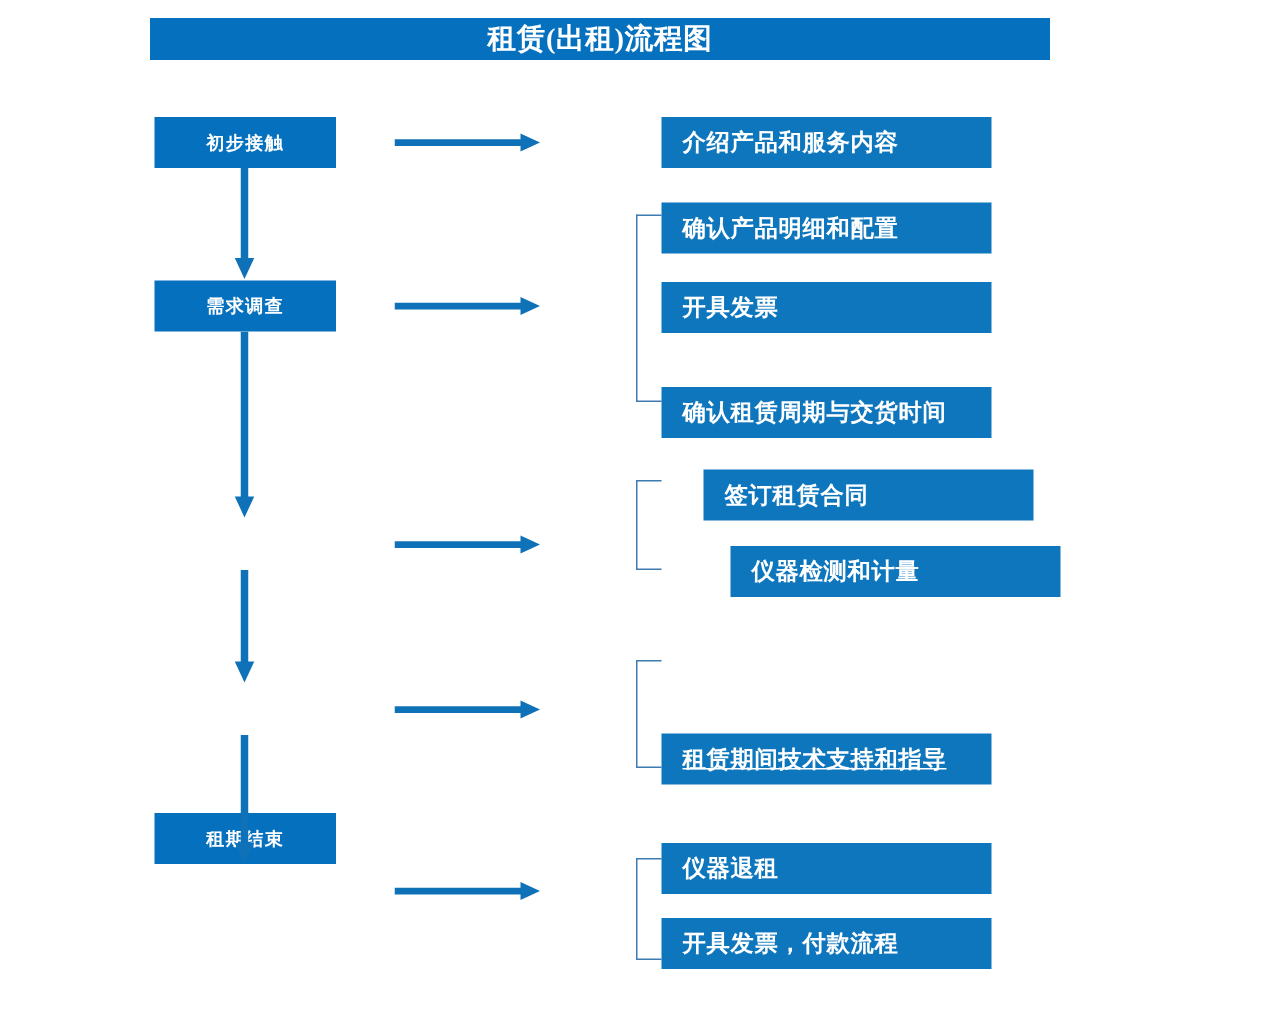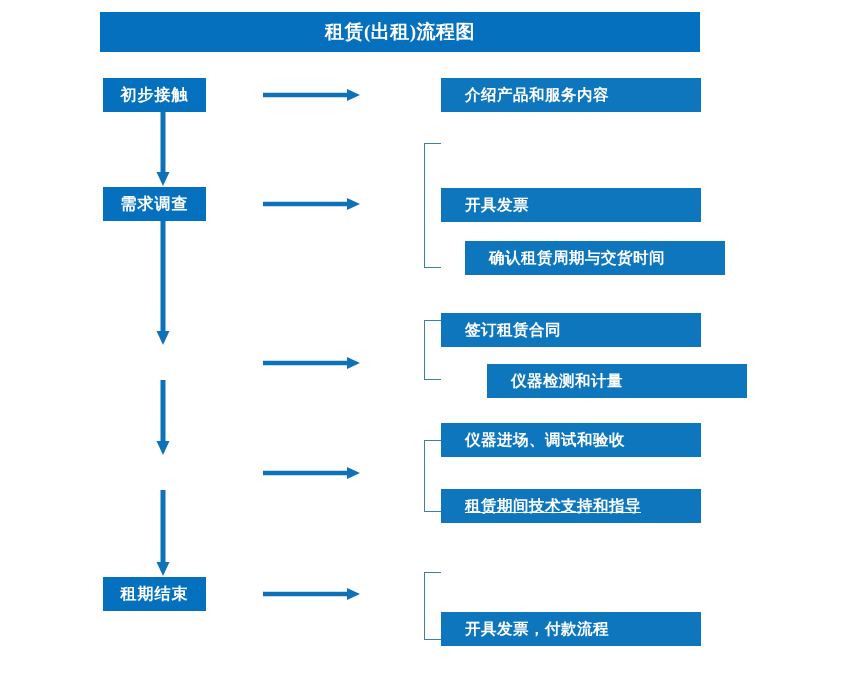--- a/index.html
+++ b/index.html
@@ -16,55 +16,55 @@
   #canvas {
     position: relative;
     width: 844px;
     height: 688px;
   }
   .title-bar {
     position: absolute;
     left: 100px;
     top: 12px;
     width: 600px;
-    height: 40px;
+    height: 28px;
     background: #0570BE;
     color: #ffffff;
     font-size: 19px;
     font-weight: bold;
     display: flex;
     align-items: center;
     justify-content: center;
     letter-spacing: 0.5px;
   }
   .stage-box {
     position: absolute;
-    width: 103px;
+    width: 121px;
     height: 34px;
     background: #0570BE;
     color: #ffffff;
-    font-size: 16px;
+    font-size: 12px;
     font-weight: bold;
     display: flex;
     align-items: center;
     justify-content: center;
     letter-spacing: 1px;
   }
   .detail-box {
     position: absolute;
     left: 441px;
-    width: 260px;
+    width: 220px;
     height: 34px;
     background: #0E76BD;
     color: #ffffff;
     font-size: 15.5px;
     font-weight: bold;
     display: flex;
     align-items: center;
-    padding-left: 24px;
+    padding-left: 14px;
     box-sizing: border-box;
     letter-spacing: 0.5px;
   }
   .h-arrow {
     position: absolute;
     width: 98px;
     height: 16px;
   }
   .v-arrow {
     position: absolute;
@@ -82,21 +82,21 @@
 </style>
 </head>
 <body>
 
 <div id="canvas">
 
   <div class="title-bar">租赁(出租)流程图</div>
 
   <div class="stage-box" style="left:103px; top:78px;">初步接触</div>
   <div class="stage-box" style="left:103px; top:187px;">需求调查</div>
-  <div class="stage-box" style="left:103px; top:577px;">租期结束</div>
+  <div class="stage-box" style="left:103px; top:542px;">租期结束</div>
 
   <div class="v-arrow" style="left:155px; top:112px; height:75px;">
     <svg width="16" height="75" viewBox="0 0 16 75">
       <line x1="8" y1="0" x2="8" y2="62" stroke="#0F72B8" stroke-width="5"></line>
       <polygon points="8,74 1.5,60 14.5,60" fill="#0F72B8"></polygon>
     </svg>
   </div>
   <div class="v-arrow" style="left:155px; top:221px; height:125px;">
     <svg width="16" height="125" viewBox="0 0 16 125">
       <line x1="8" y1="0" x2="8" y2="112" stroke="#0F72B8" stroke-width="5"></line>
@@ -147,24 +147,25 @@
     </svg>
   </div>
 
   <div class="bracket" style="top:143px; height:125px;"></div>
   <div class="bracket" style="top:320px; height:60px;"></div>
   <div class="bracket" style="top:440px; height:72px;"></div>
   <div class="bracket" style="top:572px; height:68px;"></div>
 
   <div class="detail-box" style="top:78px;">介绍产品和服务内容</div>
 
+  <div class="detail-box" style="top:135px;">确认产品明细和配置</div>
   <div class="detail-box" style="top:188px;">开具发票</div>
-  <div class="detail-box" style="top:241px;margin-left:24px;">确认租赁周期与交货时间</div>
+  <div class="detail-box" style="top:258px;">确认租赁周期与交货时间</div>
 
-  <div class="detail-box" style="top:313px;">签订租赁合同</div>
+  <div class="detail-box" style="top:313px;margin-left:28px;">签订租赁合同</div>
   <div class="detail-box" style="top:364px;margin-left:46px;">仪器检测和计量</div>
 
-  <div class="detail-box" style="top:423px;">仪器进场、调试和验收</div>
   <div class="detail-box" style="top:489px;text-decoration:underline;">租赁期间技术支持和指导</div>
 
+  <div class="detail-box" style="top:562px;">仪器退租</div>
   <div class="detail-box" style="top:612px;">开具发票，付款流程</div>
 
 </div>
 
 </body></html>

